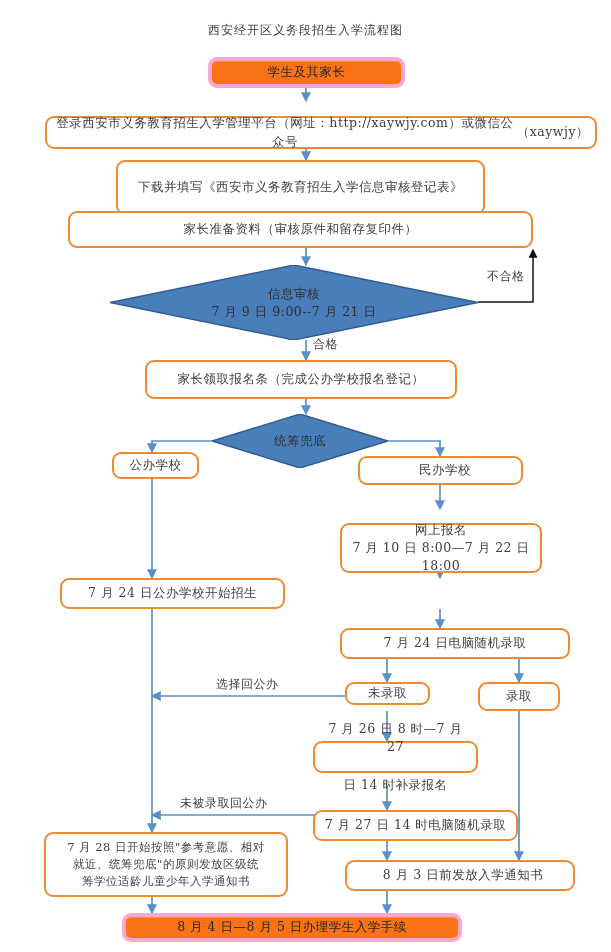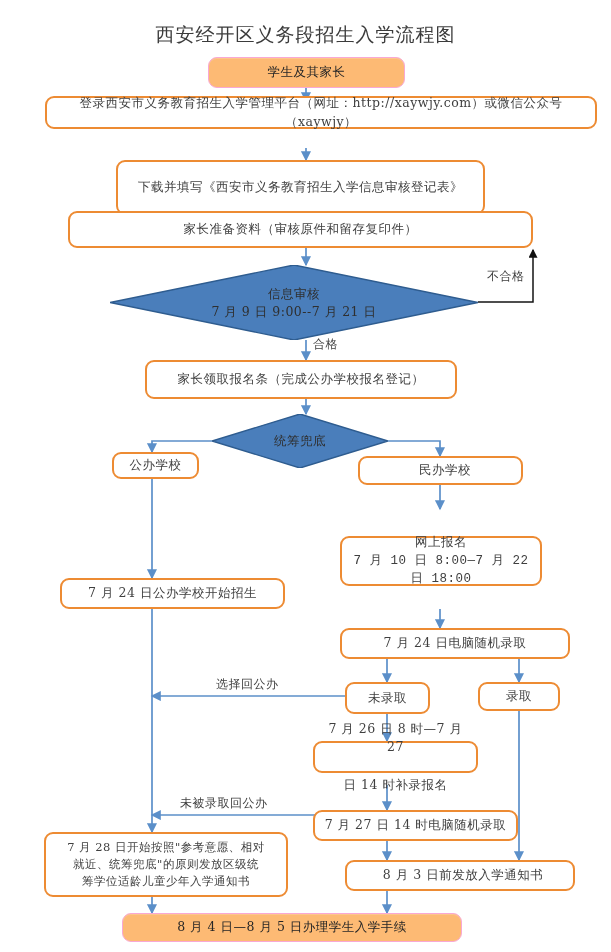--- a/index.html
+++ b/index.html
@@ -9,21 +9,21 @@
     font-family:"Liberation Serif","DejaVu Serif",serif;
     color:#404040;
     overflow:hidden;
   }
   #stage{position:relative;width:611px;height:952px;}
 
   .title{
     position:absolute;
     left:0;top:22px;width:611px;
     text-align:center;
-    font-size:19px;
+    font-size:12px;
     letter-spacing:1px;
     color:#3b3b3b;
     font-family:"DejaVu Serif",serif;
   }
 
   
   .node{
     position:absolute;
     box-sizing:border-box;
     display:flex;
@@ -36,22 +36,22 @@
     padding:2px 6px;
     font-family:"DejaVu Serif",serif;
   }
   .node.orange{
     background:#ffffff;
     border:2px solid #ed8b33;
     border-radius:9px;
     color:#3f3f3f;
   }
   .node.blue{
-    background:#fdba74;
-    border:1px solid #f9a8d4;
+    background:#f97316;
+    border:4px solid #f9a8d4;
     border-radius:9px;
     color:#262626;
     box-shadow:inset 0 1px 0 rgba(255,255,255,.18);
   }
 
   
   .diamond{
     position:absolute;
   }
   .diamond svg{display:block;}
@@ -153,21 +153,21 @@
 
   <div class="elabel" style="left:487px;top:268px;">不合格</div>
   <div class="elabel" style="left:313px;top:336px;">合格</div>
   <div class="elabel" style="left:216px;top:676px;">选择回公办</div>
   <div class="elabel" style="left:180px;top:795px;">未被录取回公办</div>
 
   <div class="node blue" style="left:208px;top:57px;width:197px;height:31px;">
     <span>学生及其家长</span>
   </div>
 
-  <div class="node orange" style="left:45px;top:96px;width:552px;height:33px;flex-direction:column;">
+  <div class="node orange" style="left:45px;top:116px;width:552px;height:33px;">
     <span>登录西安市义务教育招生入学管理平台（网址：http://xaywjy.com）或微信公众号</span>
     <span>（xaywjy）</span>
   </div>
 
   <div class="node orange" style="left:116px;top:160px;width:369px;height:55px;">
     <span>下载并填写《西安市义务教育招生入学信息审核登记表》</span>
   </div>
 
   <div class="node orange" style="left:68px;top:211px;width:465px;height:37px;">
     <span>家长准备资料（审核原件和留存复印件）</span>
@@ -197,35 +197,35 @@
   </div>
 
   <div class="node orange" style="left:112px;top:452px;width:87px;height:27px;">
     <span>公办学校</span>
   </div>
 
   <div class="node orange" style="left:358px;top:456px;width:165px;height:29px;padding-left:15px;">
     <span>民办学校</span>
   </div>
 
-  <div class="node orange" style="left:340px;top:536px;width:202px;height:50px;flex-direction:column;font-family:Liberation Mono, monospace;">
+  <div class="node orange" style="left:340px;top:523px;width:202px;height:50px;flex-direction:column;">
     <span>网上报名</span>
     <span>7 月 10 日 8:00—7 月 22 日 18:00</span>
   </div>
 
   <div class="node orange" style="left:60px;top:578px;width:225px;height:31px;">
     <span>7 月 24 日公办学校开始招生</span>
   </div>
 
 
   <div class="node orange" style="left:340px;top:628px;width:230px;height:31px;">
     <span>7 月 24 日电脑随机录取</span>
   </div>
 
-  <div class="node orange" style="left:345px;top:682px;width:85px;height:32px;">
+  <div class="node orange" style="left:345px;top:682px;width:85px;height:23px;">
     <span>未录取</span>
   </div>
 
   <div class="node orange" style="left:478px;top:682px;width:82px;height:29px;justify-content:center;">
     <span>录取</span>
   </div>
 
   <div class="node orange" style="left:313px;top:741px;width:165px;height:32px;flex-direction:column;gap:19px;">
     <span>7 月 26 日 8 时—7 月 27</span>
     <span>日 14 时补录报名</span>

